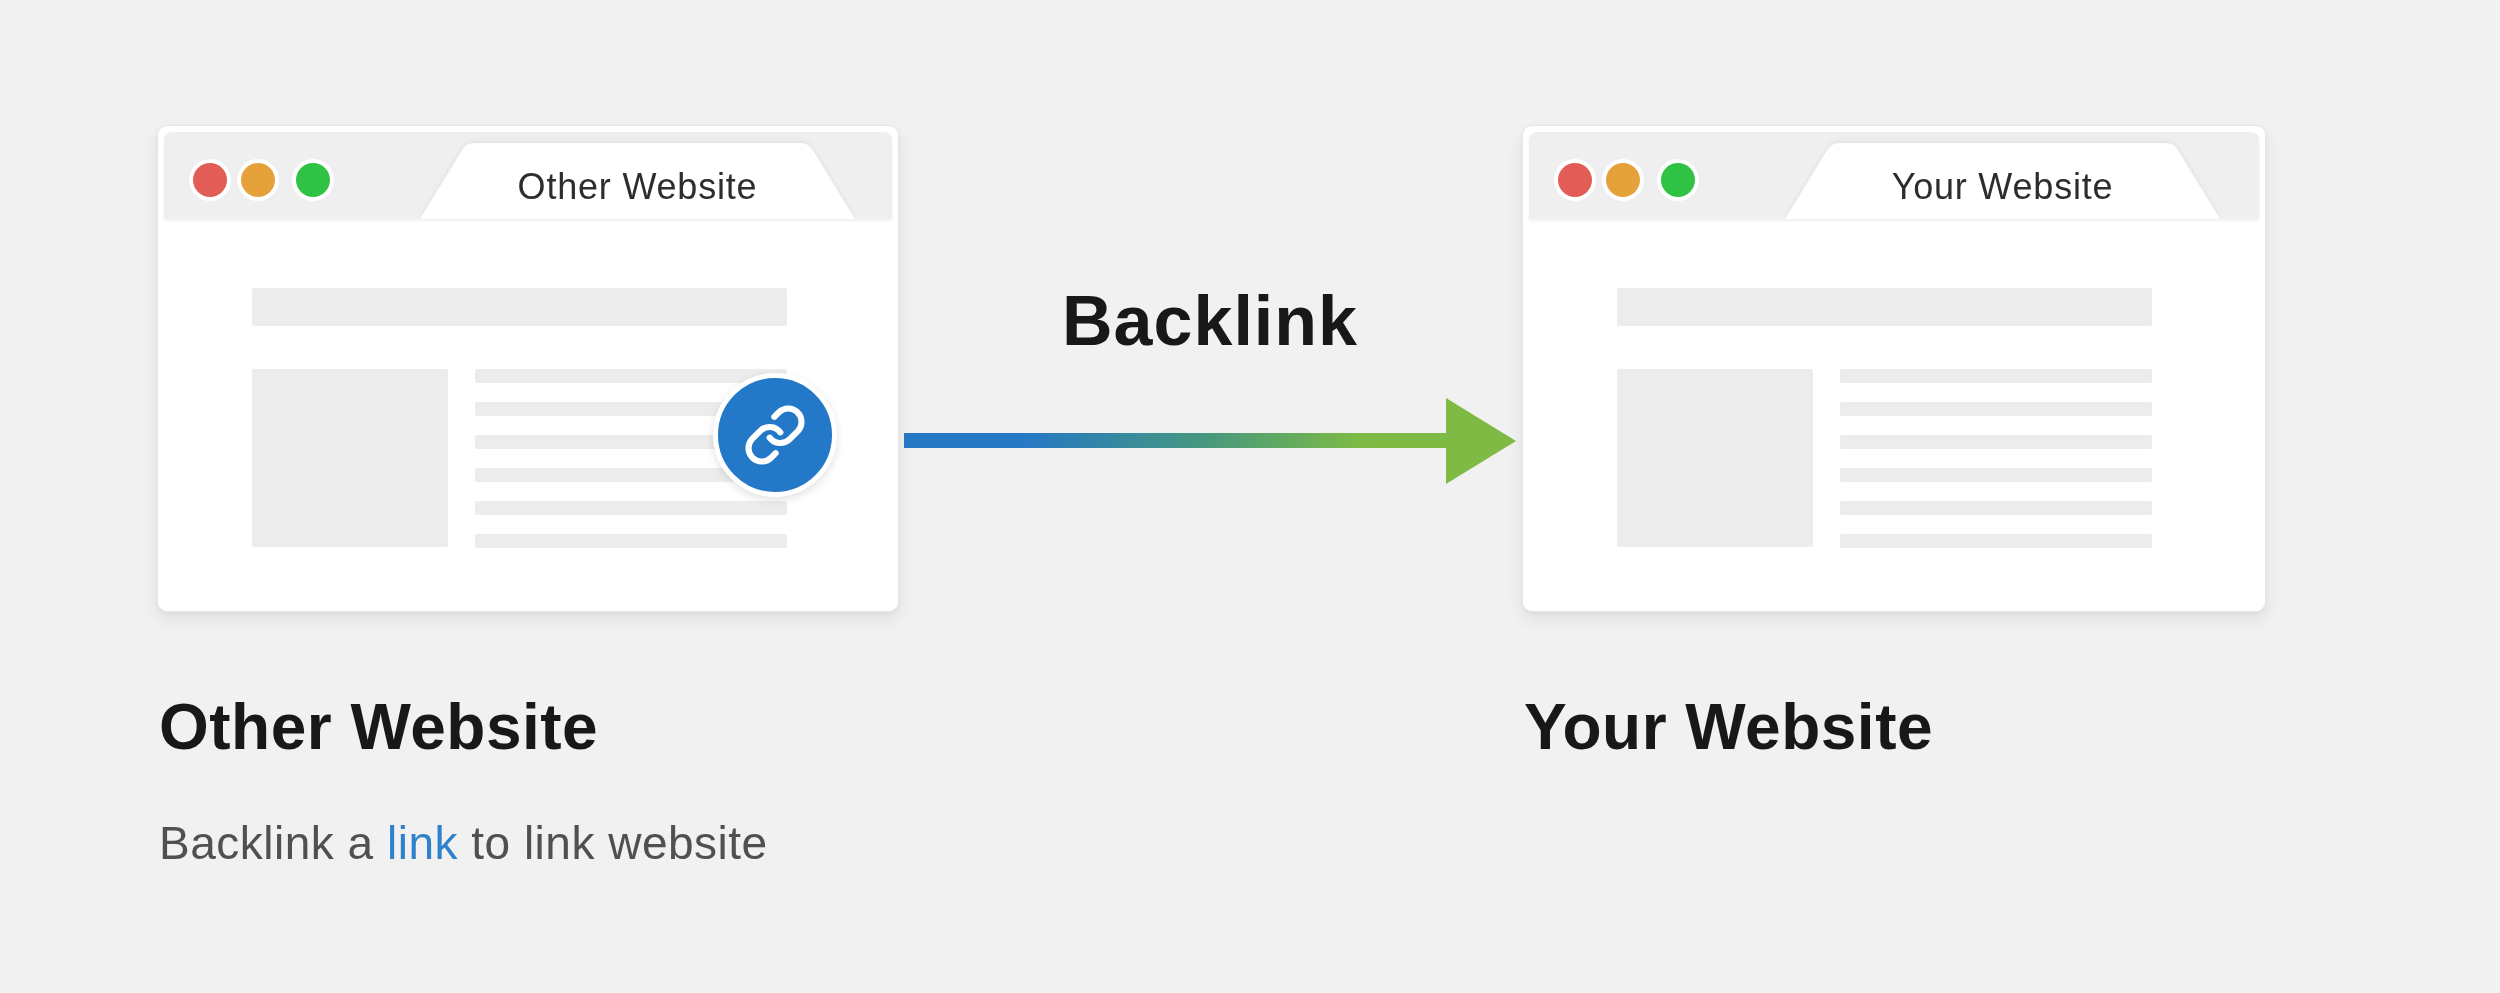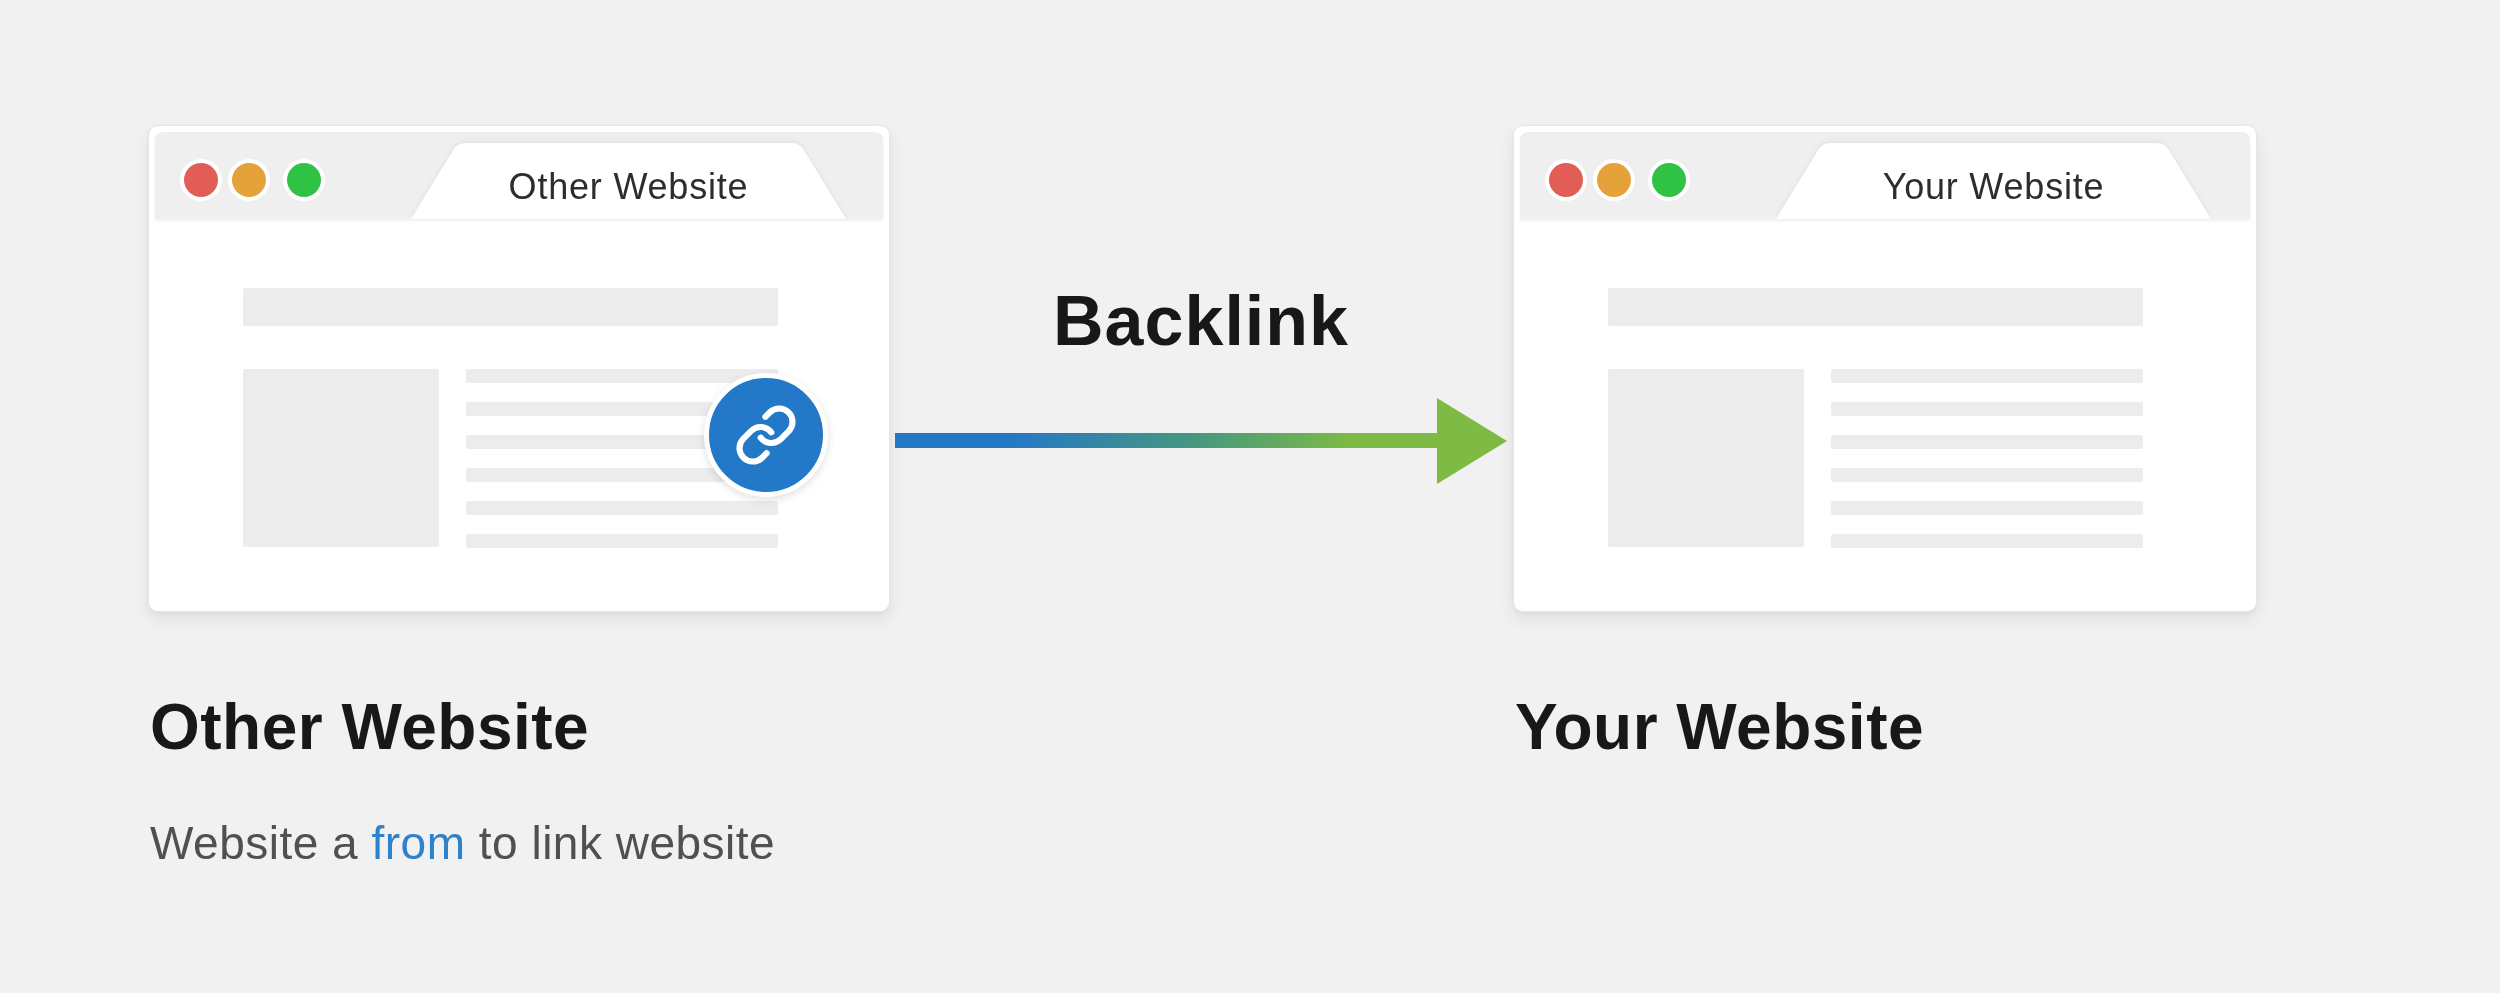--- a/index.html
+++ b/index.html
@@ -19,21 +19,21 @@
     --backlink-word:#7cb93e;
   }
   *{margin:0;padding:0;box-sizing:border-box;}
   html,body{width:2500px;height:993px;}
   body{
     font-family:"Liberation Sans","DejaVu Sans",sans-serif;
     background:var(--page-bg);
     position:relative;
     overflow:hidden;
   }
-  .canvas{position:absolute;inset:0;}
+  .canvas{position:absolute;inset:0;margin-left:9px;}
 
   
   .window{
     position:absolute;
     top:125px;
     width:742px;
     height:487px;
     background:var(--window-body);
     border:1px solid #e6e6e8;
     border-radius:10px;
@@ -198,20 +198,20 @@
     <div class="ph line l1"></div>
     <div class="ph line l2"></div>
     <div class="ph line l3"></div>
     <div class="ph line l4"></div>
     <div class="ph line l5"></div>
     <div class="ph line l6"></div>
   </div>
 
   <div class="caption left">
     <div class="caption-title">Other Website</div>
-    <div class="caption-text"><span>Website a </span><span class="hl-blue">from</span><span> to link website</span></div>
+    <div class="caption-text"><span>Backlink a </span><span class="hl-blue">link</span><span> to link website</span></div>
   </div>
 
   <div class="caption right">
     <div class="caption-title">Your Website</div>
   </div>
 
 </div>
 
 </body></html>

